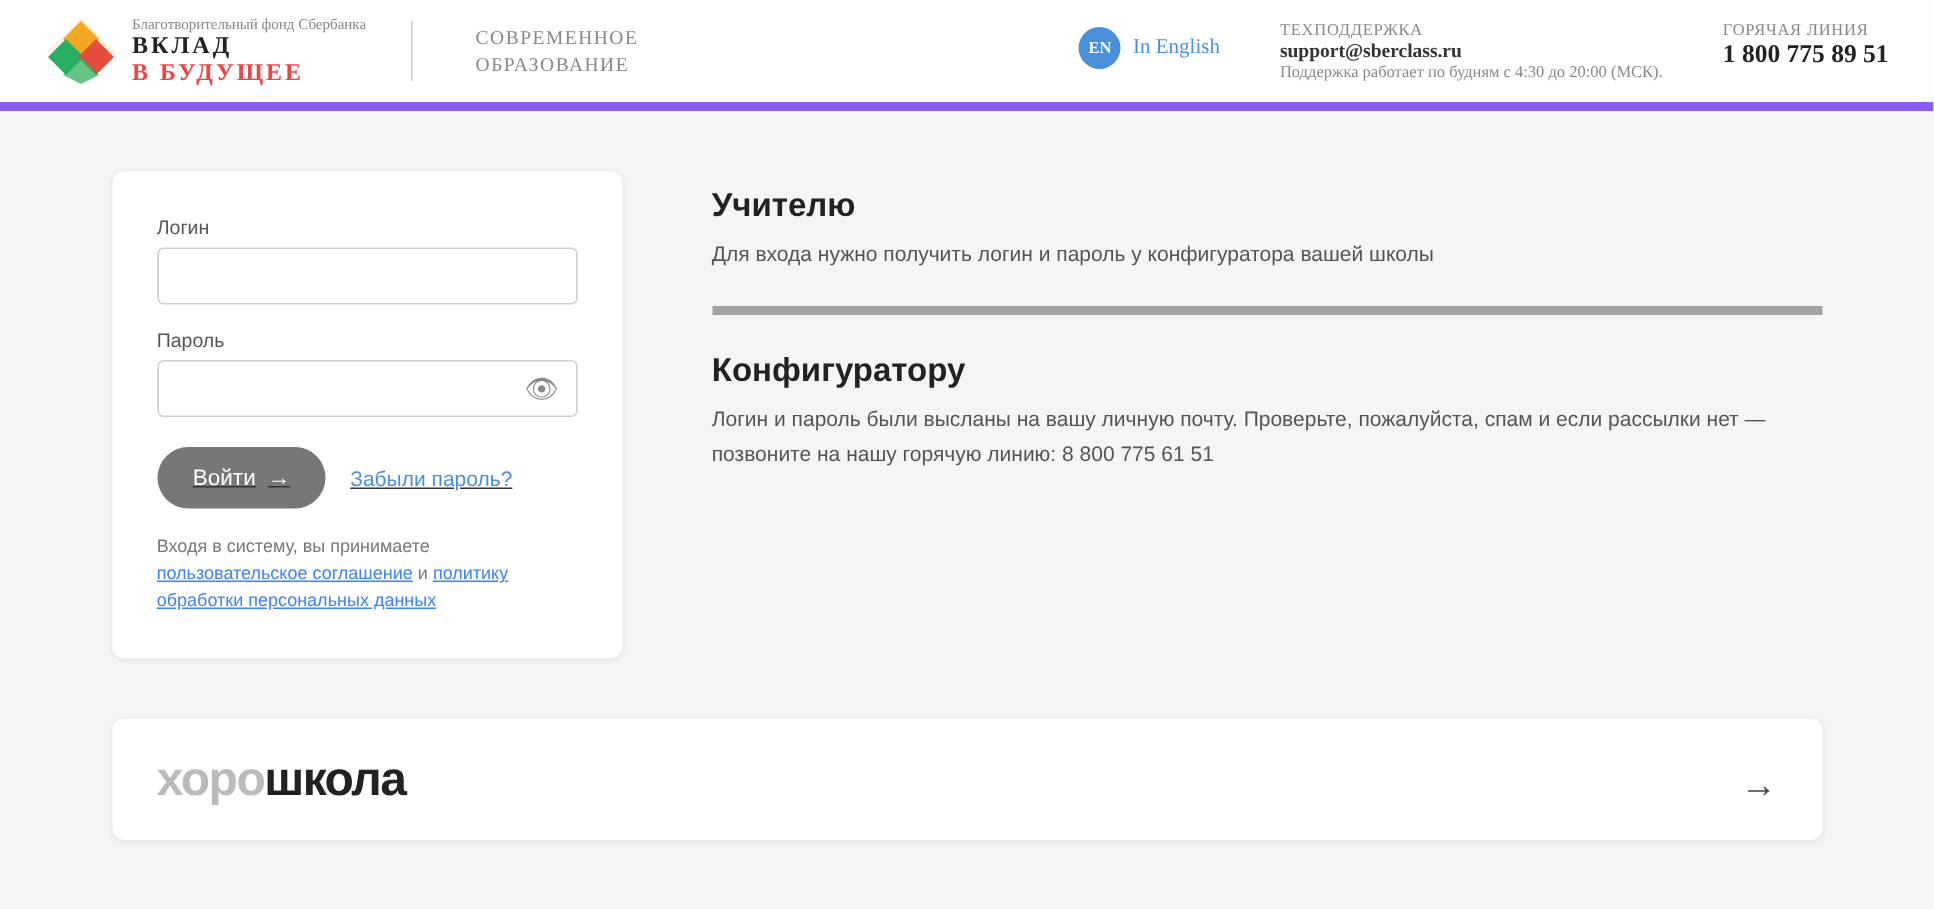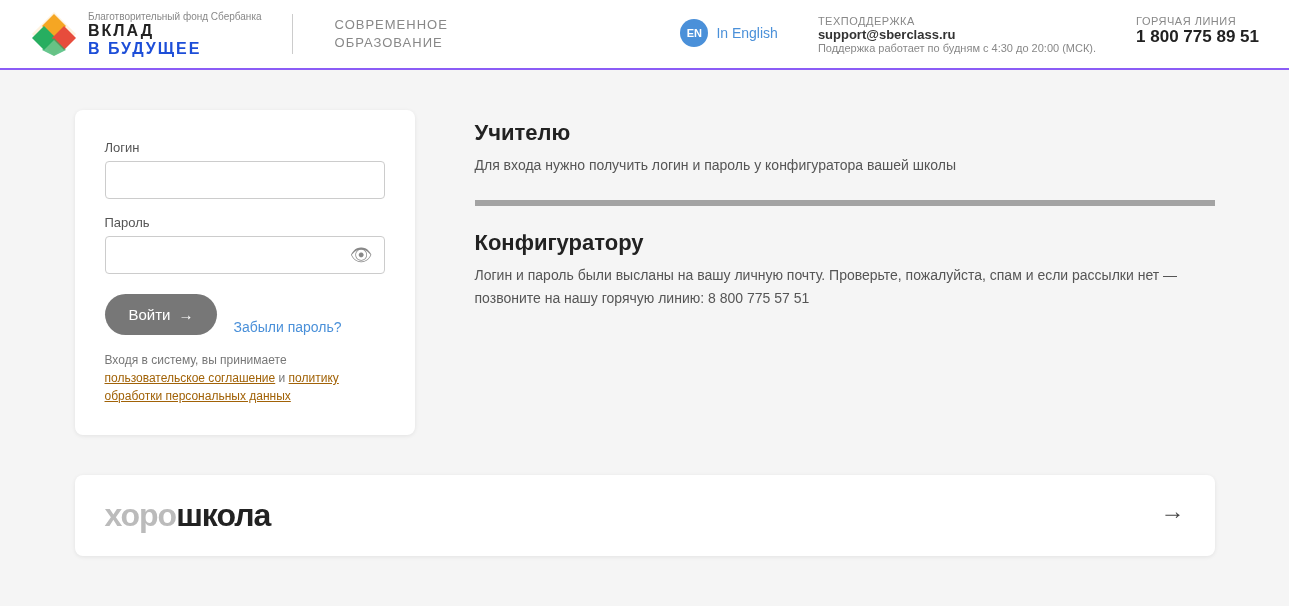--- a/index.html
+++ b/index.html
@@ -1,26 +1,27 @@
 <!DOCTYPE html>
 <html><head>
   <meta charset="utf-8">
   <style>
     * { box-sizing: border-box; margin: 0; padding: 0; }
     body { font-family: Arial, sans-serif; background: #f5f5f5; color: #333; font-size: 14px; }
 
     
     .header {
       background: #fff;
-      border-bottom: 2px solid #8b5cf6;
+      border-bottom: 6px solid #8b5cf6;
       padding: 10px 30px;
       display: flex;
       align-items: center;
       justify-content: space-between;
       min-height: 70px;
+      font-family: Liberation Serif, serif;
     }
     .header-left {
       display: flex;
       align-items: center;
       gap: 20px;
     }
     .logo-block {
       display: flex;
       align-items: center;
       gap: 10px;
@@ -167,24 +168,25 @@
       position: absolute;
       right: 12px;
       top: 50%;
       transform: translateY(-50%);
       color: #888;
       cursor: pointer;
       font-size: 18px;
     }
     .auth-actions {
       display: flex;
-      align-items: flex-end;
+      align-items: center;
       gap: 16px;
       margin-top: 20px;
       margin-bottom: 16px;
+      text-decoration: underline;
     }
     .btn-login {
       background: #777;
       color: #fff;
       border: none;
       border-radius: 24px;
       padding: 12px 24px;
       font-size: 15px;
       cursor: pointer;
       display: flex;
@@ -196,21 +198,21 @@
       font-size: 14px;
       text-decoration: none;
       cursor: pointer;
     }
     .auth-terms {
       font-size: 12px;
       color: #777;
       line-height: 1.5;
     }
     .auth-terms a {
-      color: #a16207;
+      color: #3b82f6;
     }
 
     
     .info-section {
       flex: 1;
       padding-top: 10px;
     }
     .info-block {
       margin-bottom: 24px;
       padding-bottom: 24px;
@@ -259,21 +261,21 @@
     
     .bottom-banner {
       background: #fff;
       border-radius: 8px;
       margin: 0 30px 30px;
       max-width: 1140px;
       margin-left: auto;
       margin-right: auto;
       padding: 22px 30px;
       display: flex;
-      align-items: flex-start;
+      align-items: flex-end;
       justify-content: space-between;
       box-shadow: 0 1px 4px rgba(0,0,0,0.08);
     }
     .banner-text {
       font-size: 32px;
       font-weight: bold;
       color: #222;
       letter-spacing: -1px;
     }
     .banner-text span.gray {
@@ -300,21 +302,21 @@
         <polygon points="24,2 46,24 24,46 2,24" fill="#f5a623" opacity="0.15"></polygon>
         <polygon points="24,4 36,16 24,28 12,16" fill="#f5a623"></polygon>
         <polygon points="12,16 24,28 12,40 0,28" fill="#27ae60" transform="translate(2,0)"></polygon>
         <polygon points="36,16 48,28 36,40 24,28" fill="#e74c3c" transform="translate(-2,0)"></polygon>
         <polygon points="24,28 36,40 24,46 12,40" fill="#27ae60" opacity="0.7"></polygon>
       </svg>
       <div class="logo-text">
         <span class="logo-text-top">Благотворительный фонд Сбербанка</span>
         <div style="display:flex; flex-direction:column; line-height:1.1;">
           <span style="font-size:16px; font-weight:bold; color:#222; letter-spacing:2px;">ВКЛАД</span>
-          <span style="font-size:16px; font-weight:bold; color:#1d4ed8; letter-spacing:2px;">В БУДУЩЕЕ</span>
+          <span style="font-size:16px; font-weight:bold; color:#ef4444; letter-spacing:2px;">В БУДУЩЕЕ</span>
         </div>
       </div>
     </div>
     <div class="header-divider"></div>
     <div class="header-subtitle">
       <div>СОВРЕМЕННОЕ</div>
       <div>ОБРАЗОВАНИЕ</div>
     </div>
   </div>
 
@@ -369,21 +371,21 @@
 
   <div class="info-section">
 
     <div class="info-block">
       <h3 class="info-title">Учителю</h3>
       <p class="info-text">Для входа нужно получить логин и пароль у конфигуратора вашей школы</p>
     </div>
 
     <div class="info-block">
       <h3 class="info-title">Конфигуратору</h3>
-      <p class="info-text">Логин и пароль были высланы на вашу личную почту. Проверьте, пожалуйста, спам и если рассылки нет — позвоните на нашу горячую линию: 8 800 775 57 51</p>
+      <p class="info-text">Логин и пароль были высланы на вашу личную почту. Проверьте, пожалуйста, спам и если рассылки нет — позвоните на нашу горячую линию: 8 800 775 61 51</p>
     </div>
 
 
   </div>
 </div>
 
 <div class="bottom-banner">
   <div class="banner-text">
     <span class="gray">хоро</span><span>школа</span>
   </div>

